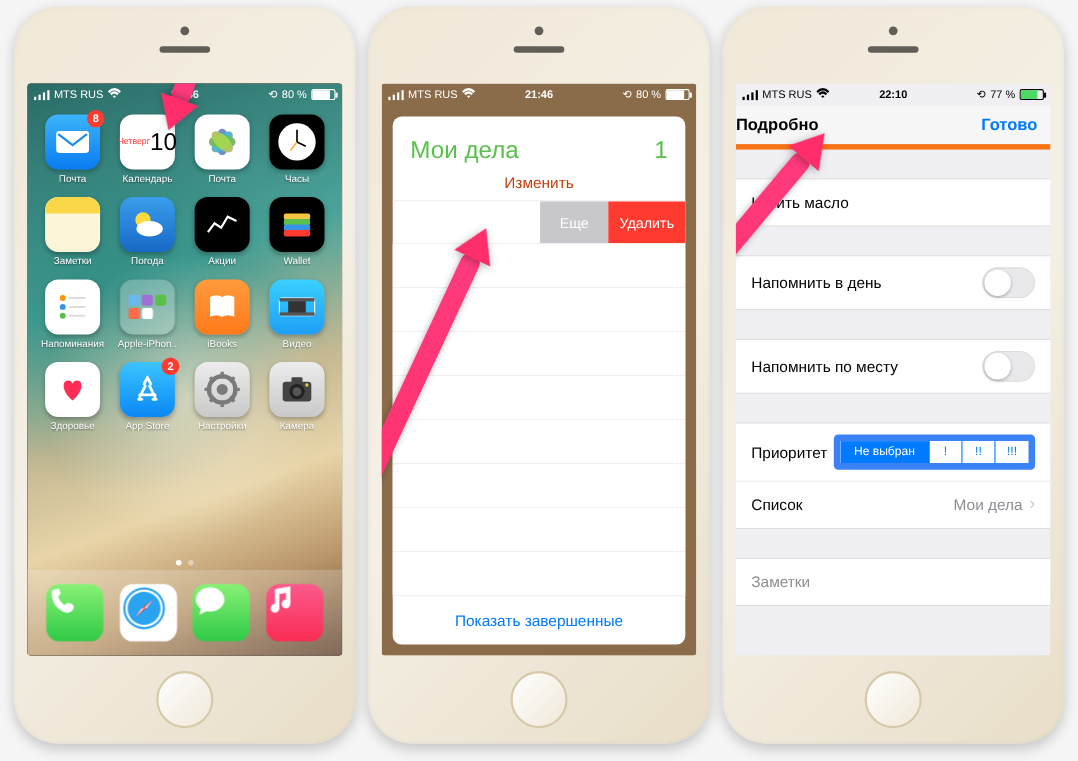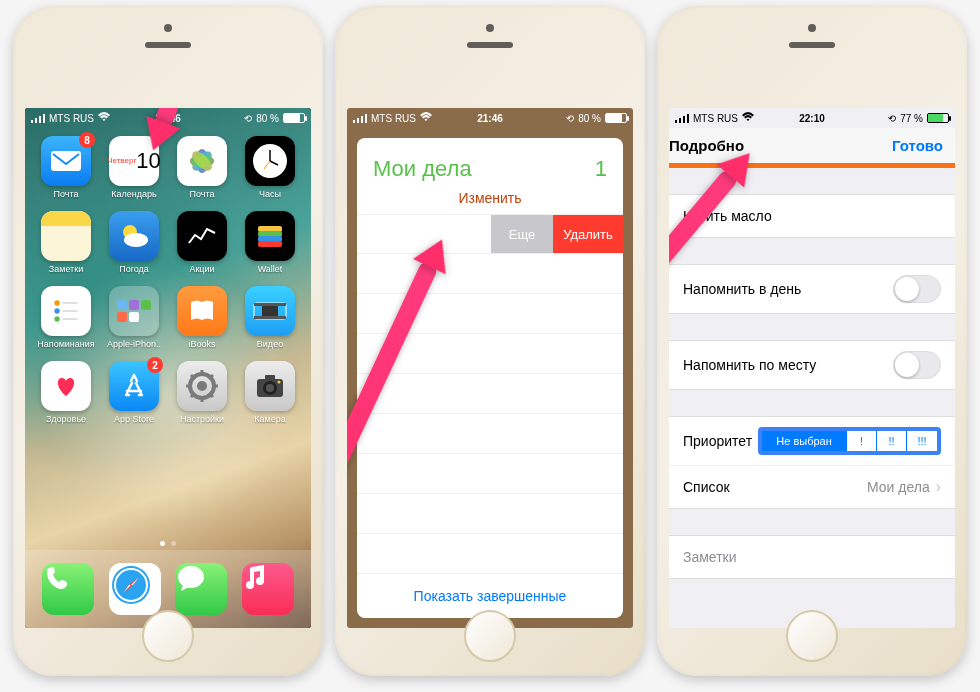--- a/index.html
+++ b/index.html
@@ -26,21 +26,20 @@
     position:absolute; bottom:14px; left:50%; transform:translateX(-50%);
     width:52px; height:52px; border:2px solid #d6c9a8; border-radius:50%;
     background: linear-gradient(135deg,#fff,#f0e8d8);
   }
   .screen {
     width:100%; height:100%;
     border-radius:3px;
     position:relative;
     overflow:hidden;
     background:#000;
-    margin-top:32px;
   }
   
   .status {
     position:absolute; top:0; left:0; right:0; height:20px;
     display:flex; align-items:center;
     color:#fff; font-size:10px; font-weight:500;
     padding:0 6px; z-index:5;
   }
   .status.dark { color:#000; }
   .status .carrier { margin-right:4px; }
@@ -128,21 +127,21 @@
   .detail-screen{width:100%;height:100%;background:#efeff4;padding-top:20px;}
   .dnav{height:40px;display:flex;align-items:center;justify-content:flex-start;position:relative;background:#f7f7f7;border-bottom:5px solid #f97316;}
   .dnav .ttl{font-weight:600;font-size:15px;}
   .dnav .done{position:absolute;right:12px;color:#007aff;font-size:15px;font-weight:600;}
   .sect{background:#fff;border-top:1px solid #ddd;border-bottom:1px solid #ddd;}
   .dgap{height:26px;}
   .row{min-height:42px;padding:10px 14px;display:flex;align-items:center;justify-content:space-between;border-bottom:1px solid #eee;font-size:14px;}
   .row:last-child{border-bottom:none;}
   .toggle{width:48px;height:28px;border-radius:14px;background:#e9e9eb;border:1px solid #ddd;position:relative;}
   .toggle::after{content:"";position:absolute;top:1px;left:1px;width:24px;height:24px;background:#fff;border-radius:50%;box-shadow:0 1px 3px rgba(0,0,0,.3);}
-  .seg{display:flex;border:4px solid #3b82f6;border-radius:4px;overflow:hidden;font-size:11px;}
+  .seg{display:flex;border:6px solid #3b82f6;border-radius:4px;overflow:hidden;font-size:11px;}
   .seg span{padding:4px 8px;border-right:1px solid #007aff;color:#007aff;min-width:30px;text-align:center;}
   .seg span.sel{background:#007aff;color:#fff;}
   .seg span:last-child{border-right:none;}
   .rownote{color:#8e8e93;}
   .listval{color:#8e8e93;display:flex;align-items:center;}
   .chev{margin-left:6px;color:#c7c7cc;font-size:16px;}
   
   .arrow{position:absolute;z-index:20;pointer-events:none;}
   .arrow .shaft{
     width:18px;

